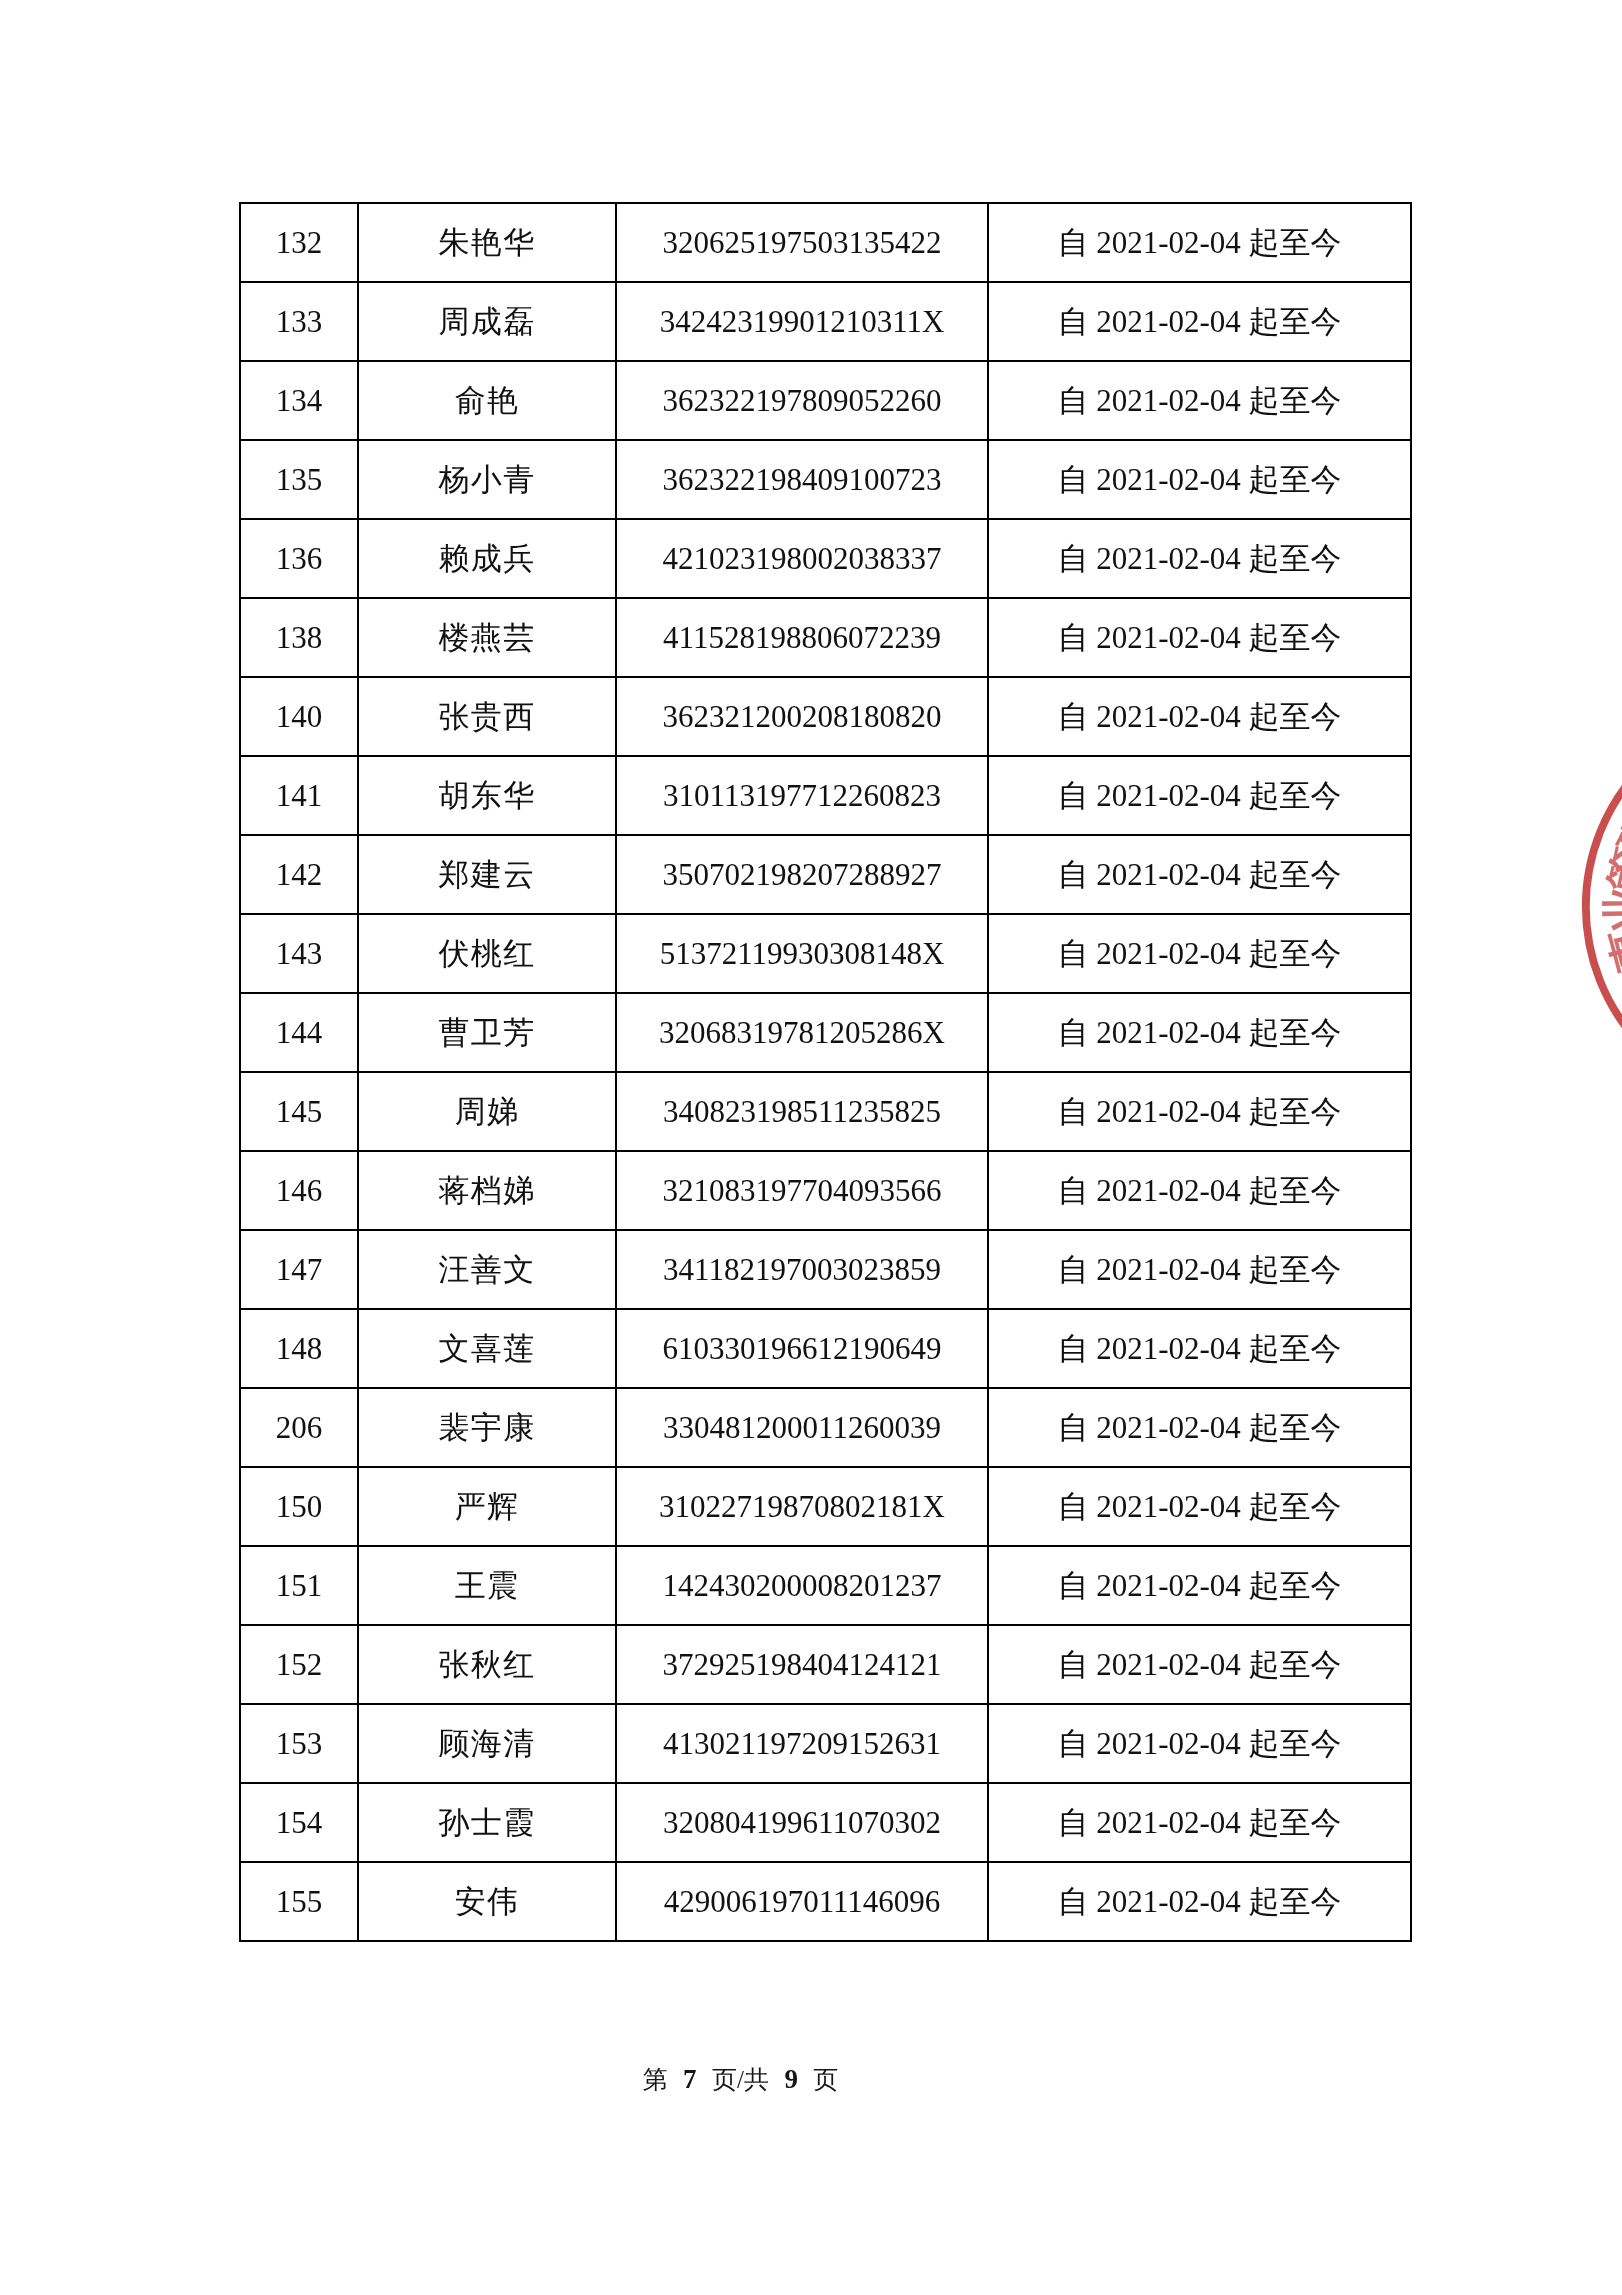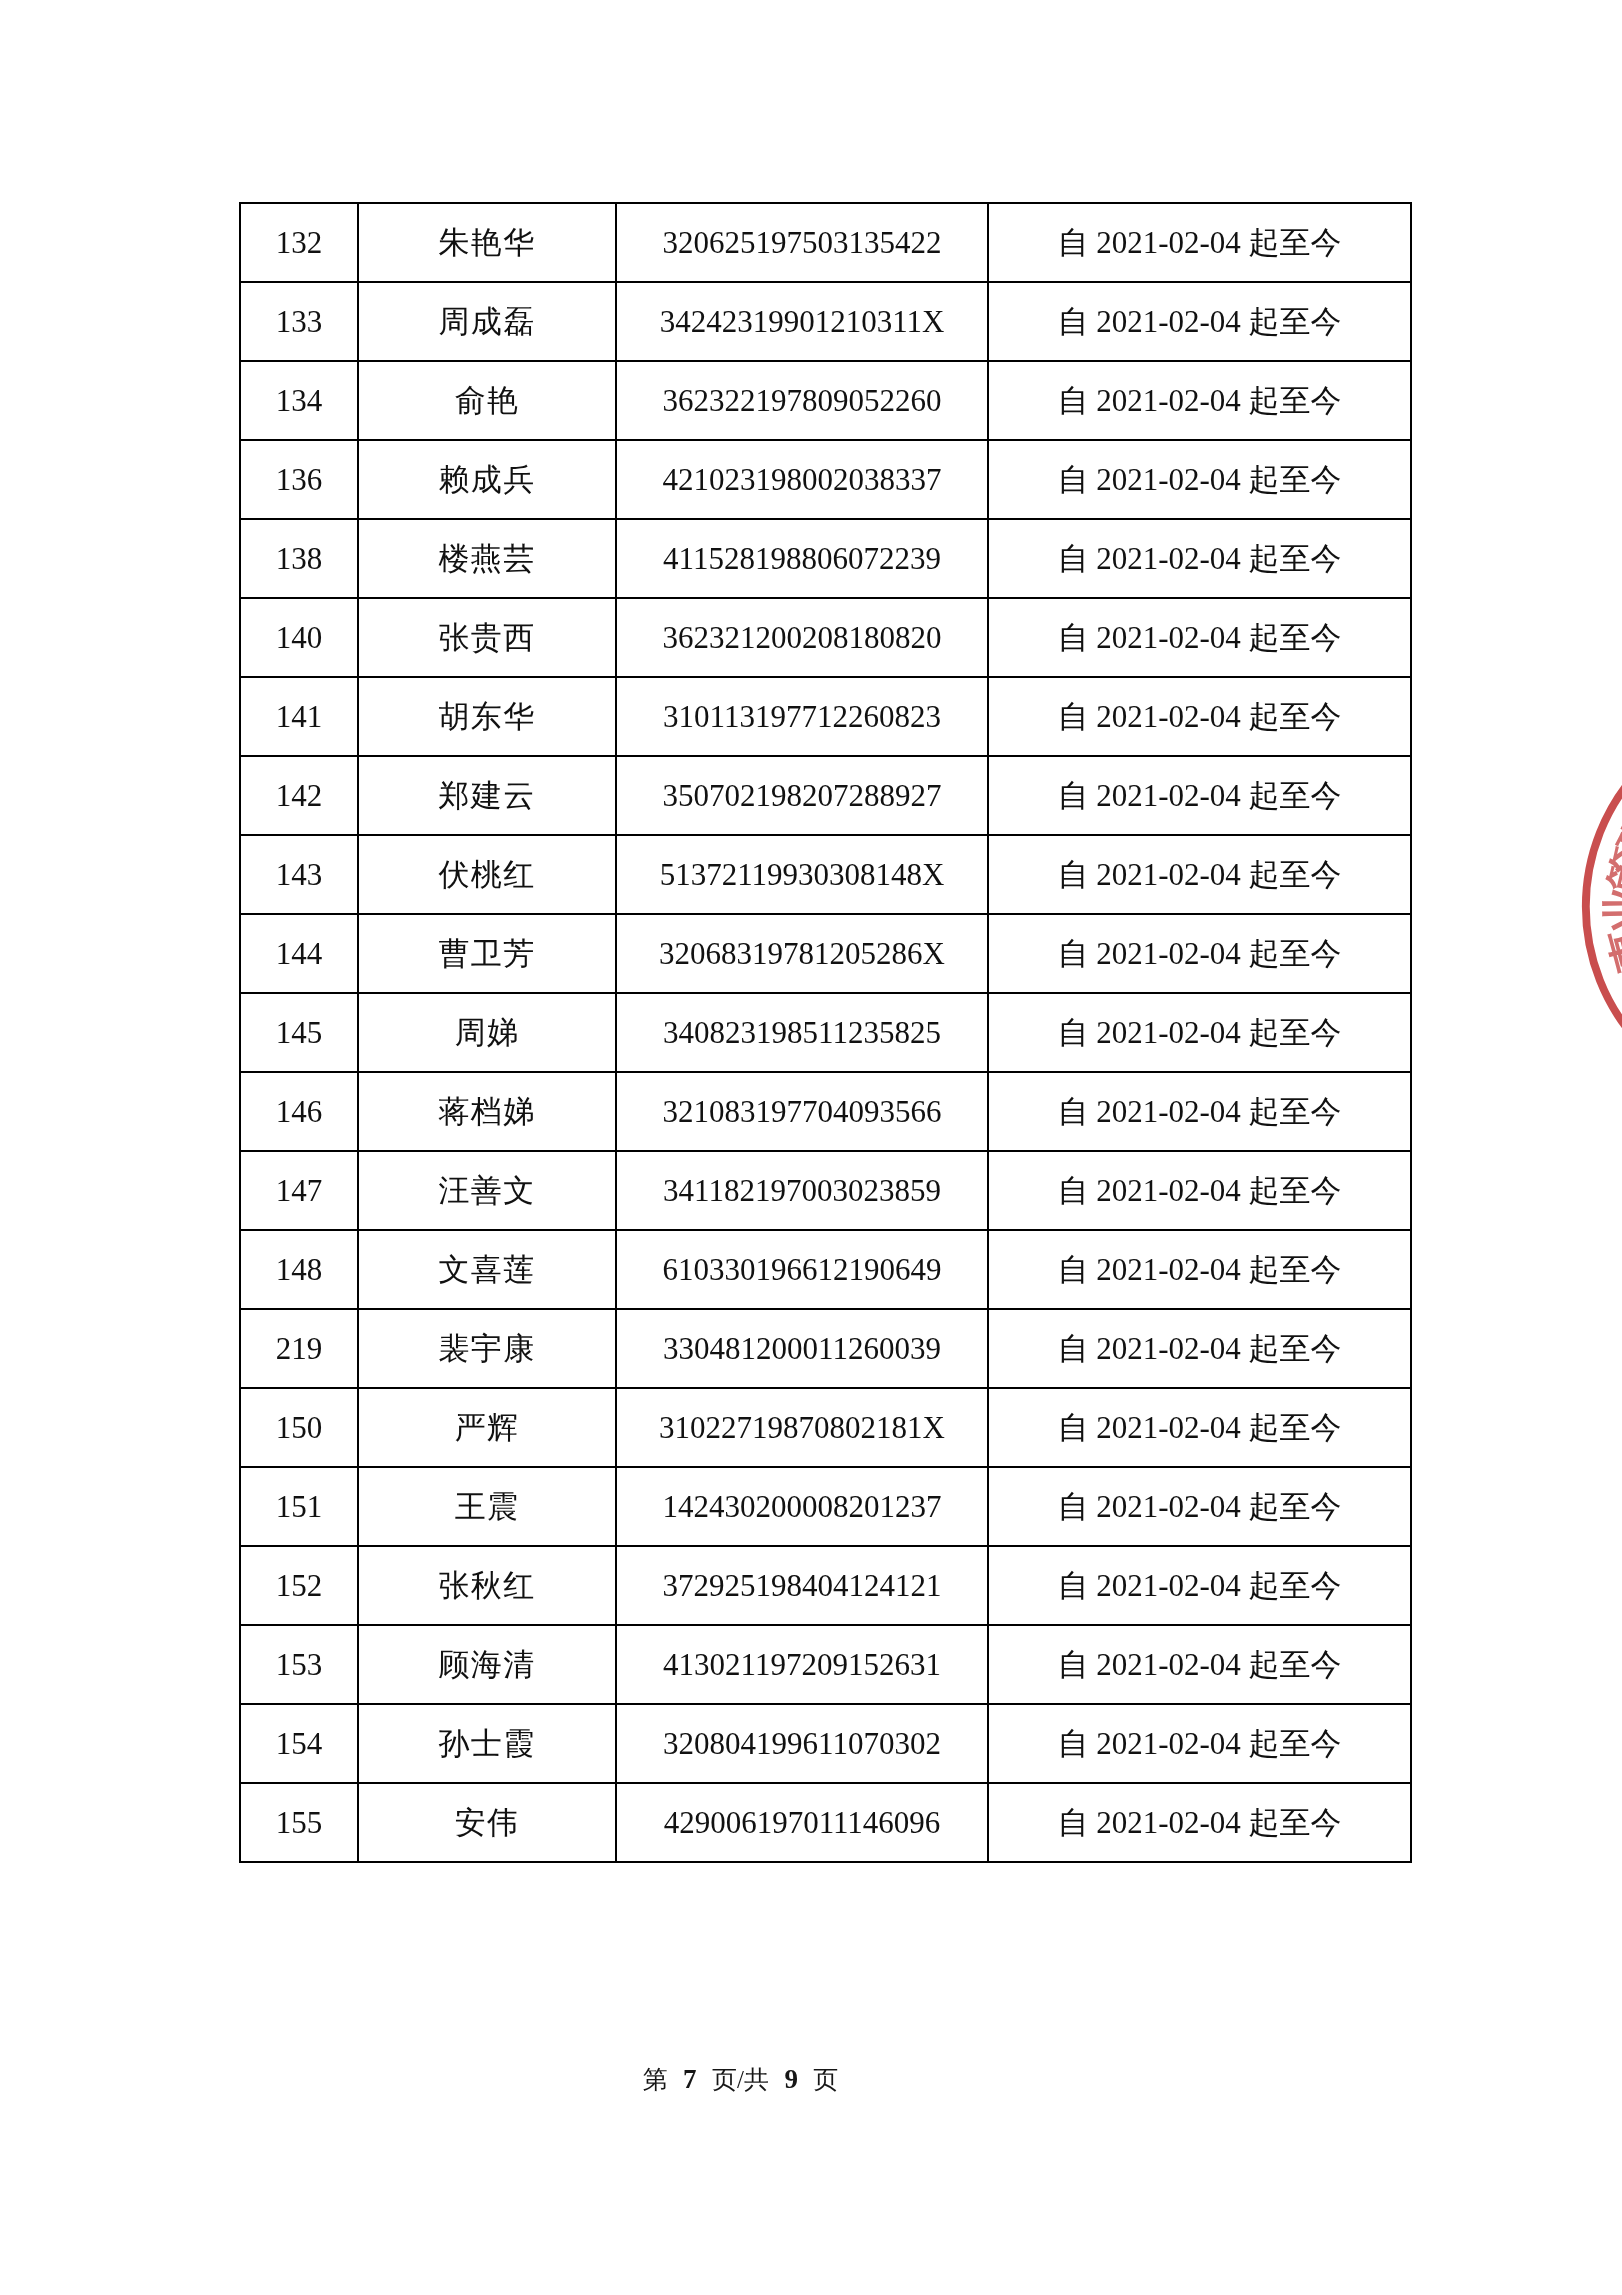--- a/index.html
+++ b/index.html
@@ -62,20 +62,26 @@
         <td class="c2">34242319901210311X</td>
         <td class="c3">自 2021-02-04 起至今</td>
       </tr>
       <tr>
         <td class="c0">134</td>
         <td class="c1">俞艳</td>
         <td class="c2">362322197809052260</td>
         <td class="c3">自 2021-02-04 起至今</td>
       </tr>
       <tr>
+        <td class="c0">135</td>
+        <td class="c1">杨小青</td>
+        <td class="c2">362322198409100723</td>
+        <td class="c3">自 2021-02-04 起至今</td>
+      </tr>
+      <tr>
         <td class="c0">136</td>
         <td class="c1">赖成兵</td>
         <td class="c2">421023198002038337</td>
         <td class="c3">自 2021-02-04 起至今</td>
       </tr>
       <tr>
         <td class="c0">138</td>
         <td class="c1">楼燕芸</td>
         <td class="c2">411528198806072239</td>
         <td class="c3">自 2021-02-04 起至今</td>
@@ -128,21 +134,21 @@
         <td class="c2">341182197003023859</td>
         <td class="c3">自 2021-02-04 起至今</td>
       </tr>
       <tr>
         <td class="c0">148</td>
         <td class="c1">文喜莲</td>
         <td class="c2">610330196612190649</td>
         <td class="c3">自 2021-02-04 起至今</td>
       </tr>
       <tr>
-        <td class="c0">219</td>
+        <td class="c0">206</td>
         <td class="c1">裴宇康</td>
         <td class="c2">330481200011260039</td>
         <td class="c3">自 2021-02-04 起至今</td>
       </tr>
       <tr>
         <td class="c0">150</td>
         <td class="c1">严辉</td>
         <td class="c2">31022719870802181X</td>
         <td class="c3">自 2021-02-04 起至今</td>
       </tr>

